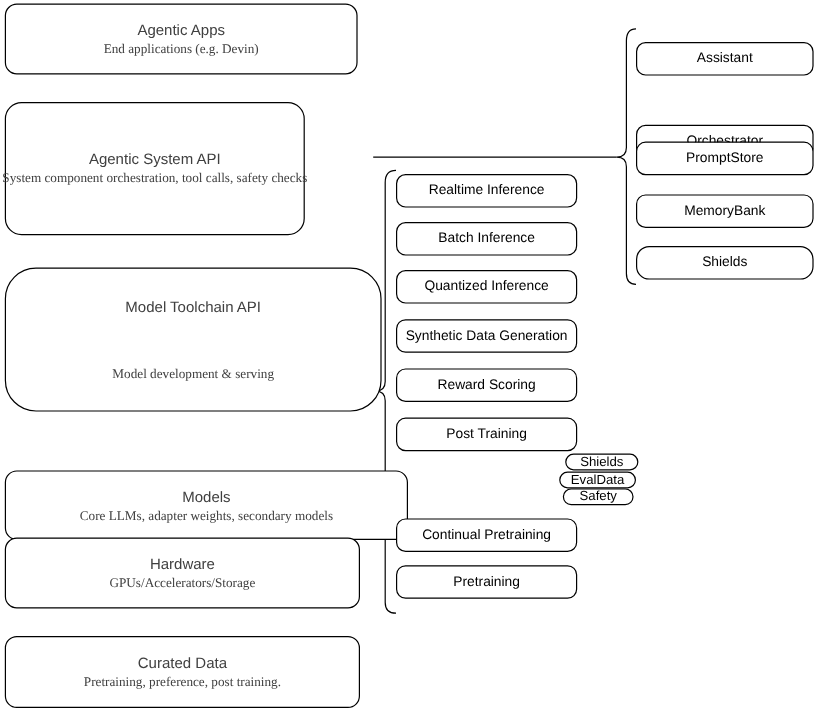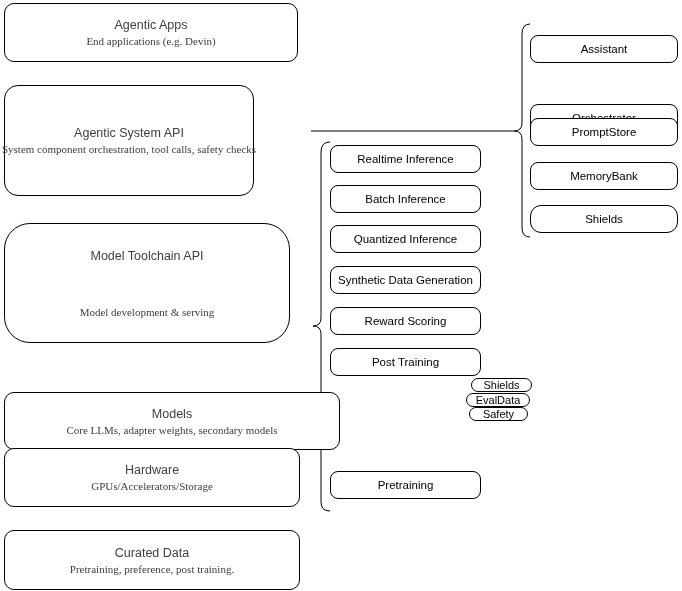--- a/index.html
+++ b/index.html
@@ -93,21 +93,21 @@
   <div class="node" style="left:4px; top:3px; width:294px; height:59px; border-radius:10px;">
     <div class="title">Agentic Apps</div>
     <div class="subtitle">End applications (e.g. Devin)</div>
   </div>
 
   <div class="node" style="left:4px; top:85px; width:250px; height:111px; border-radius:14px;">
     <div class="title">Agentic System API</div>
     <div class="subtitle">System component orchestration, tool calls, safety checks</div>
   </div>
 
-  <div class="node" style="left:4px; top:223px; width:286px; height:120px; border-radius:26px;gap:40px;">
+  <div class="node" style="left:4px; top:223px; width:314px; height:120px; border-radius:26px;gap:40px;">
     <div class="title">Model Toolchain API</div>
     <div class="subtitle">Model development &amp; serving</div>
   </div>
 
   <div class="node" style="left:4px; top:392px; width:336px; height:58px; border-radius:10px;text-align:right;">
     <div class="title">Models</div>
     <div class="subtitle">Core LLMs, adapter weights, secondary models</div>
   </div>
 
   <div class="node" style="left:4px; top:448px; width:296px; height:59px; border-radius:10px;">
@@ -119,20 +119,21 @@
     <div class="title">Curated Data</div>
     <div class="subtitle">Pretraining, preference, post training.</div>
   </div>
 
   <div class="smallbox mid" style="top:145px;">Realtime Inference</div>
   <div class="smallbox mid" style="top:185px;">Batch Inference</div>
   <div class="smallbox mid" style="top:225px;">Quantized Inference</div>
   <div class="smallbox mid" style="top:266px;">Synthetic Data Generation</div>
   <div class="smallbox mid" style="top:307px;">Reward Scoring</div>
   <div class="smallbox mid" style="top:348px;">Post Training</div>
+  <div class="smallbox mid" style="top:432px;">Continual Pretraining</div>
   <div class="smallbox mid" style="top:471px;">Pretraining</div>
 
   <div class="pill" style="left:471px; top:378px; width:61px; height:14px;">Shields</div>
   <div class="pill" style="left:466px; top:393px; width:64px; height:14px;">EvalData</div>
   <div class="pill" style="left:469px; top:407px; width:59px; height:14px;">Safety</div>
 
   <div class="smallbox right" style="top:35px;">Assistant</div>
   <div class="smallbox right" style="top:76px;margin-top:28px;">Orchestrator</div>
   <div class="smallbox right" style="top:118px;">PromptStore</div>
   <div class="smallbox right" style="top:162px;">MemoryBank</div>

